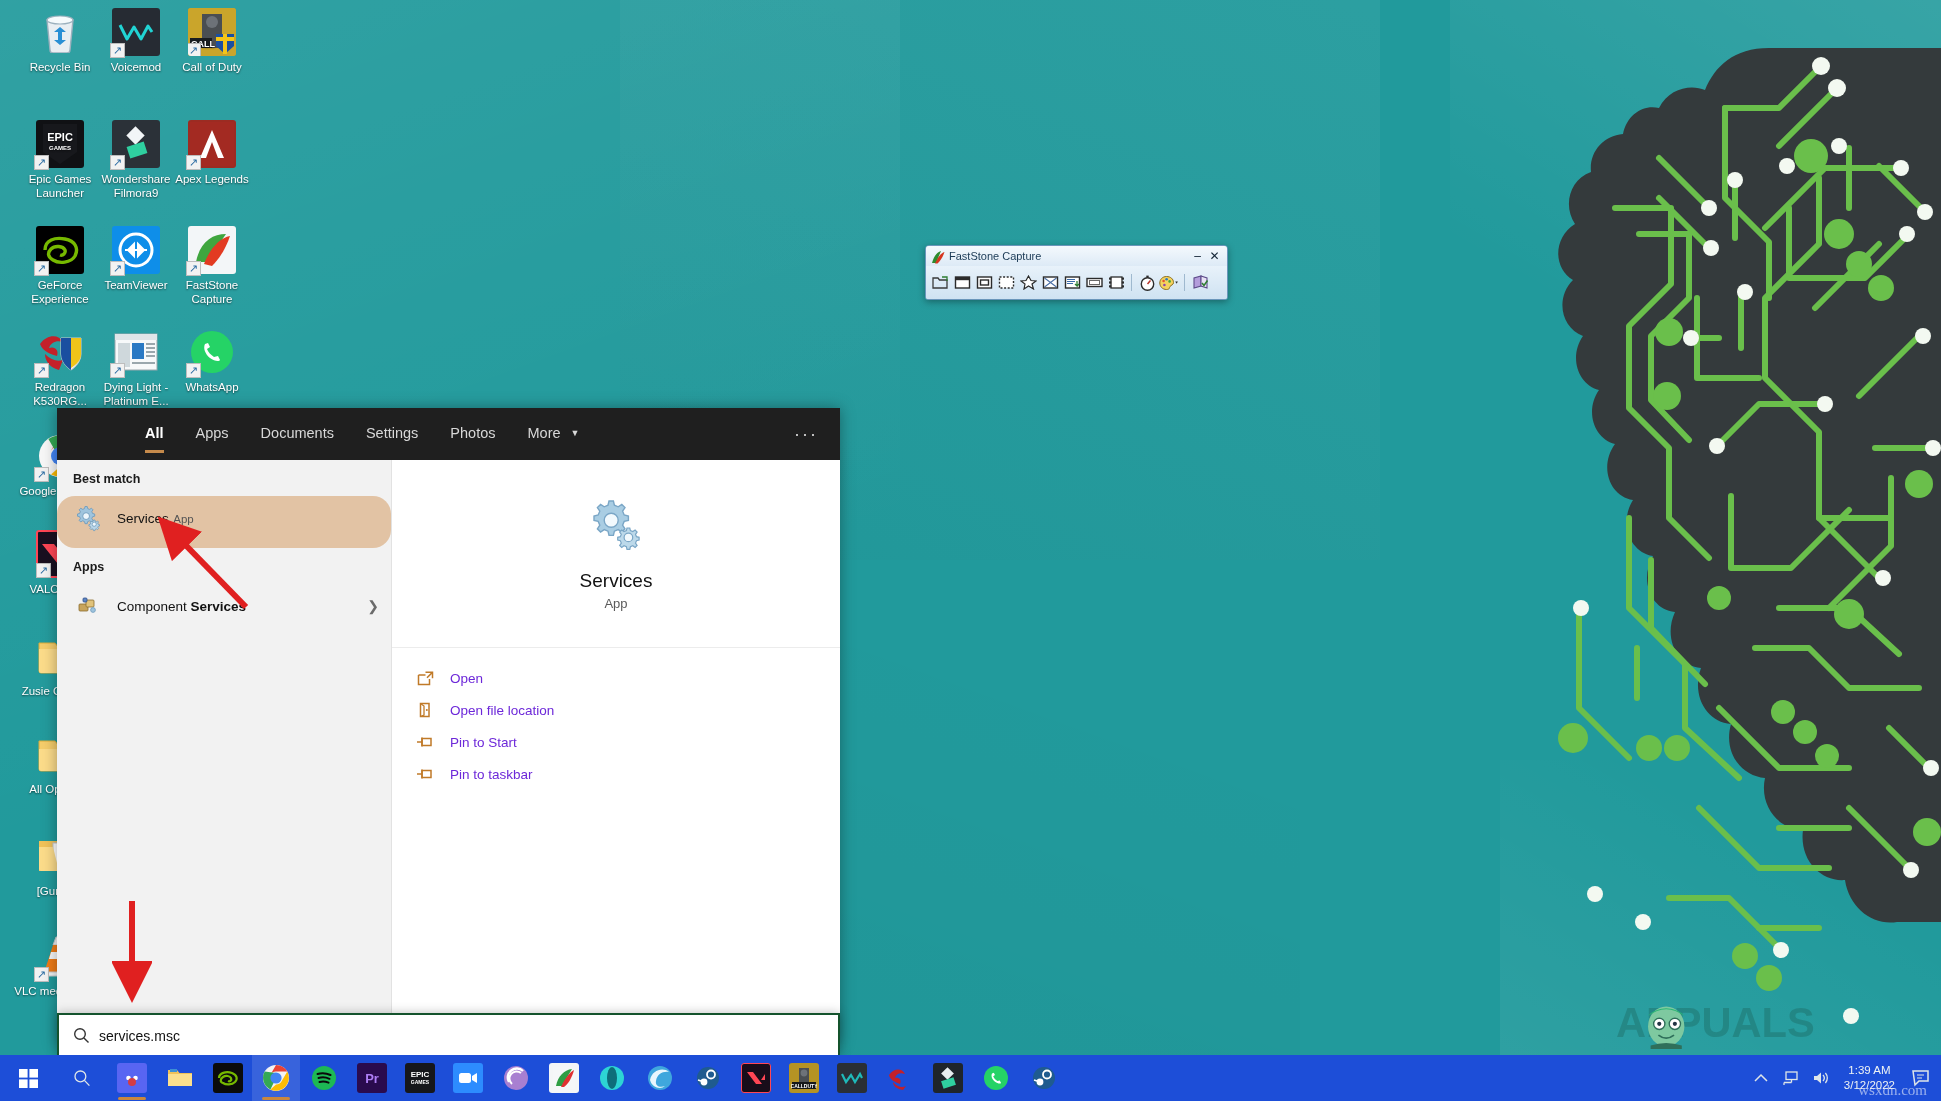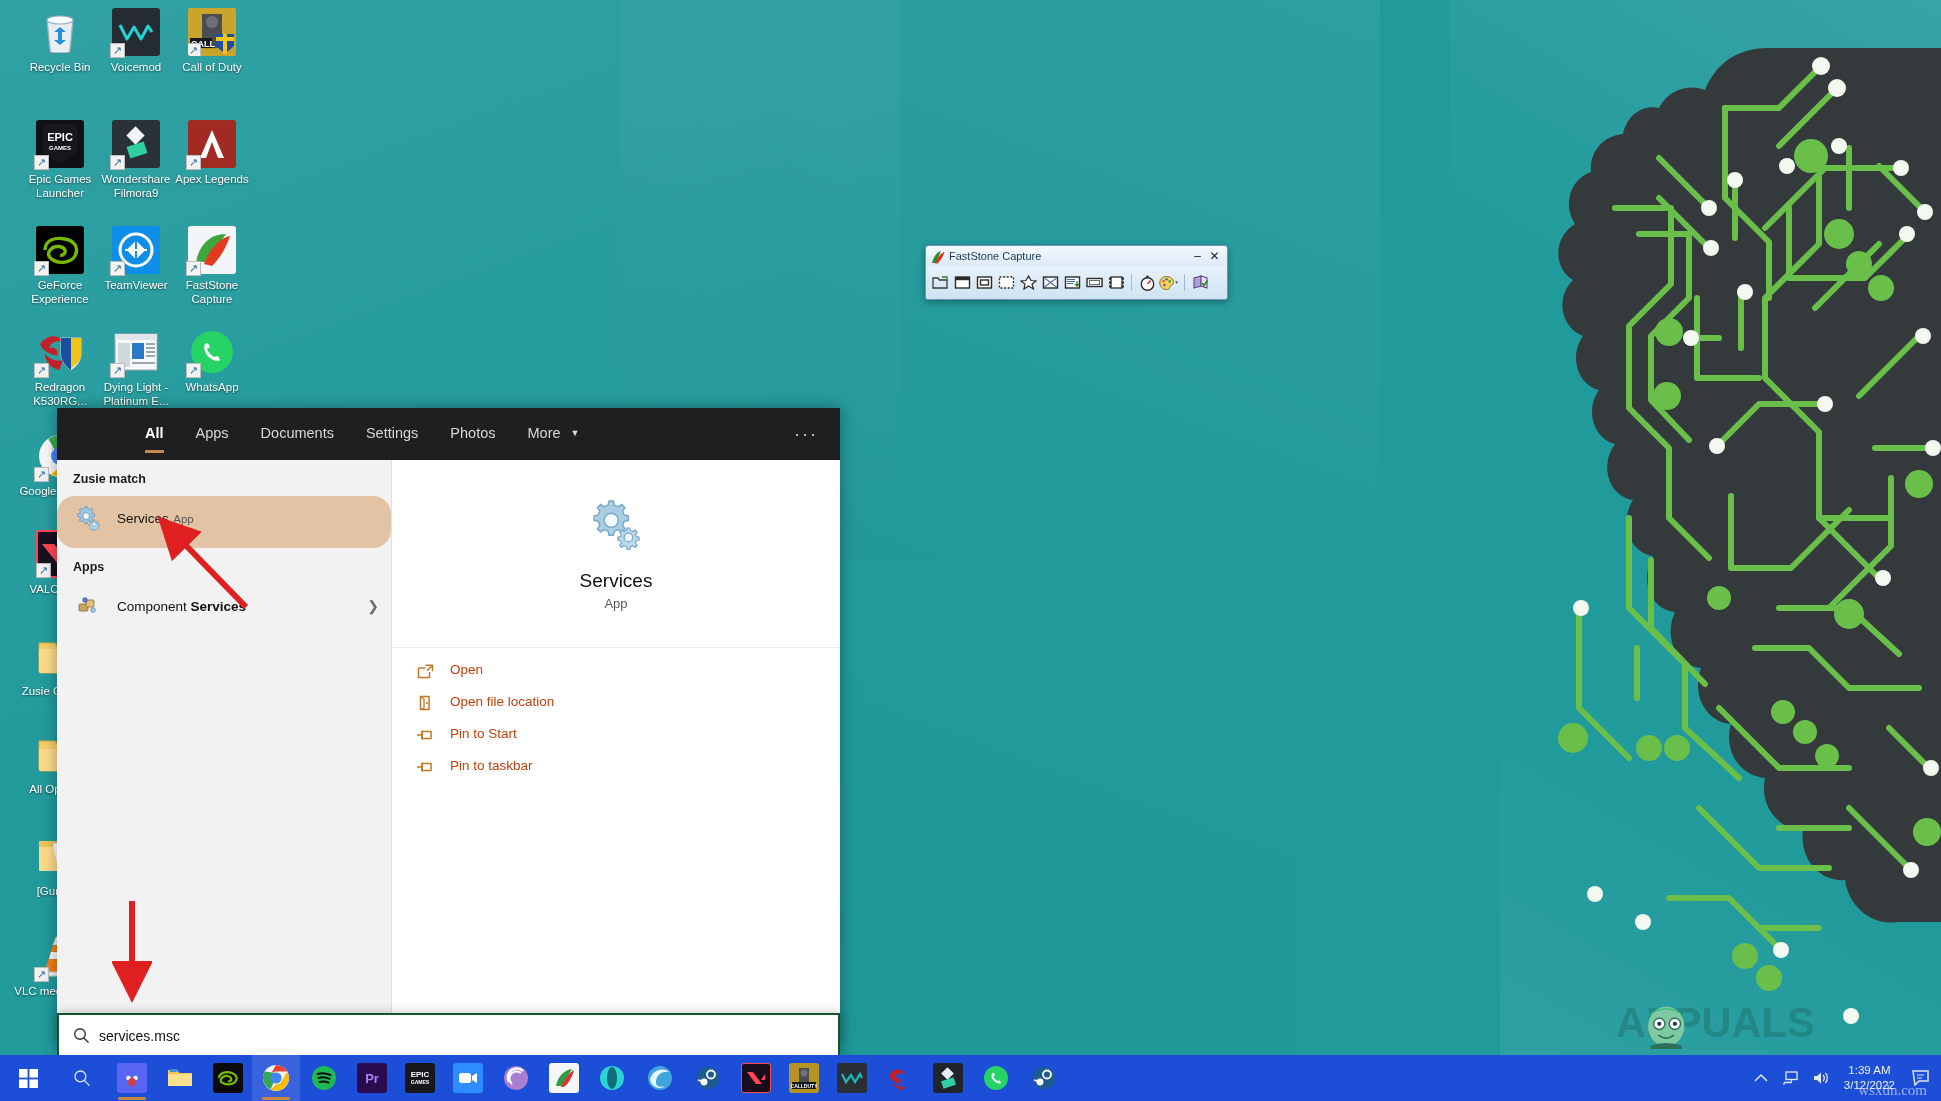--- a/index.html
+++ b/index.html
@@ -154,24 +154,24 @@
     height: 188px;
     display: flex; flex-direction: column;
     align-items: center; justify-content: center;
     border-bottom: 1px solid #ececec;
   }
   #heroIcon { width: 56px; height: 56px; margin-bottom: 16px; }
   #heroTitle { font-size: 19px; color: #111; line-height: 24px; }
   #heroSub { font-size: 13px; color: #5a5a5a; margin-top: 3px; }
   #actions { padding: 14px 0 0 0; }
   .action {
-    display: flex; 
+    display: flex; align-items: center;
     height: 32px;
     padding: 0 0 0 22px;
-    font-size: 13.5px; color: #c2410c;
+    font-size: 13.5px; color: #6d28d9;
     cursor: default;
   }
   .action .aico {
     width: 22px; height: 18px; margin-right: 14px;
     flex: 0 0 auto;
     display: flex; align-items: center; justify-content: center;
   }
 
   
   #searchBoxWrap {
@@ -758,21 +758,21 @@
         <span>More</span>
         <span class="caret">▼</span>
       </div>
       <div id="tabMore">···</div>
     </div>
 
     <div id="panelBody">
 
       <div id="resultsCol">
 
-        <div class="sectionhdr">Zusie match</div>
+        <div class="sectionhdr">Best match</div>
 
         <div class="result sel">
           <span class="ico">
             <svg width="28" height="28" viewBox="0 0 28 28">
               <g fill="#9fc4dd" stroke="#6f9cbd" stroke-width="0.9">
                 <path d="M11 2.5 l2.2 0 .5 2.1 1.9 .8 1.8-1.2 1.6 1.6 -1.2 1.8 .8 1.9 2.1 .5 0 2.2 -2.1 .5 -.8 1.9 1.2 1.8 -1.6 1.6 -1.8-1.2 -1.9 .8 -.5 2.1 -2.2 0 -.5-2.1 -1.9-.8 -1.8 1.2 -1.6-1.6 1.2-1.8 -.8-1.9 -2.1-.5 0-2.2 2.1-.5 .8-1.9 -1.2-1.8 1.6-1.6 1.8 1.2 1.9-.8 z"></path>
               </g>
               <circle cx="12.1" cy="12.1" r="3.4" fill="#eef6fb" stroke="#6f9cbd" stroke-width="0.9"></circle>
               <g fill="#b9d5e8" stroke="#6f9cbd" stroke-width="0.8">
                 <path d="M19.5 16 l1.4 0 .3 1.3 1.2 .5 1.1-.8 1 1 -.8 1.1 .5 1.2 1.3 .3 0 1.4 -1.3 .3 -.5 1.2 .8 1.1 -1 1 -1.1-.8 -1.2 .5 -.3 1.3 -1.4 0 -.3-1.3 -1.2-.5 -1.1 .8 -1-1 .8-1.1 -.5-1.2 -1.3-.3 0-1.4 1.3-.3 .5-1.2 -.8-1.1 1-1 1.1 .8 1.2-.5 z"></path>

